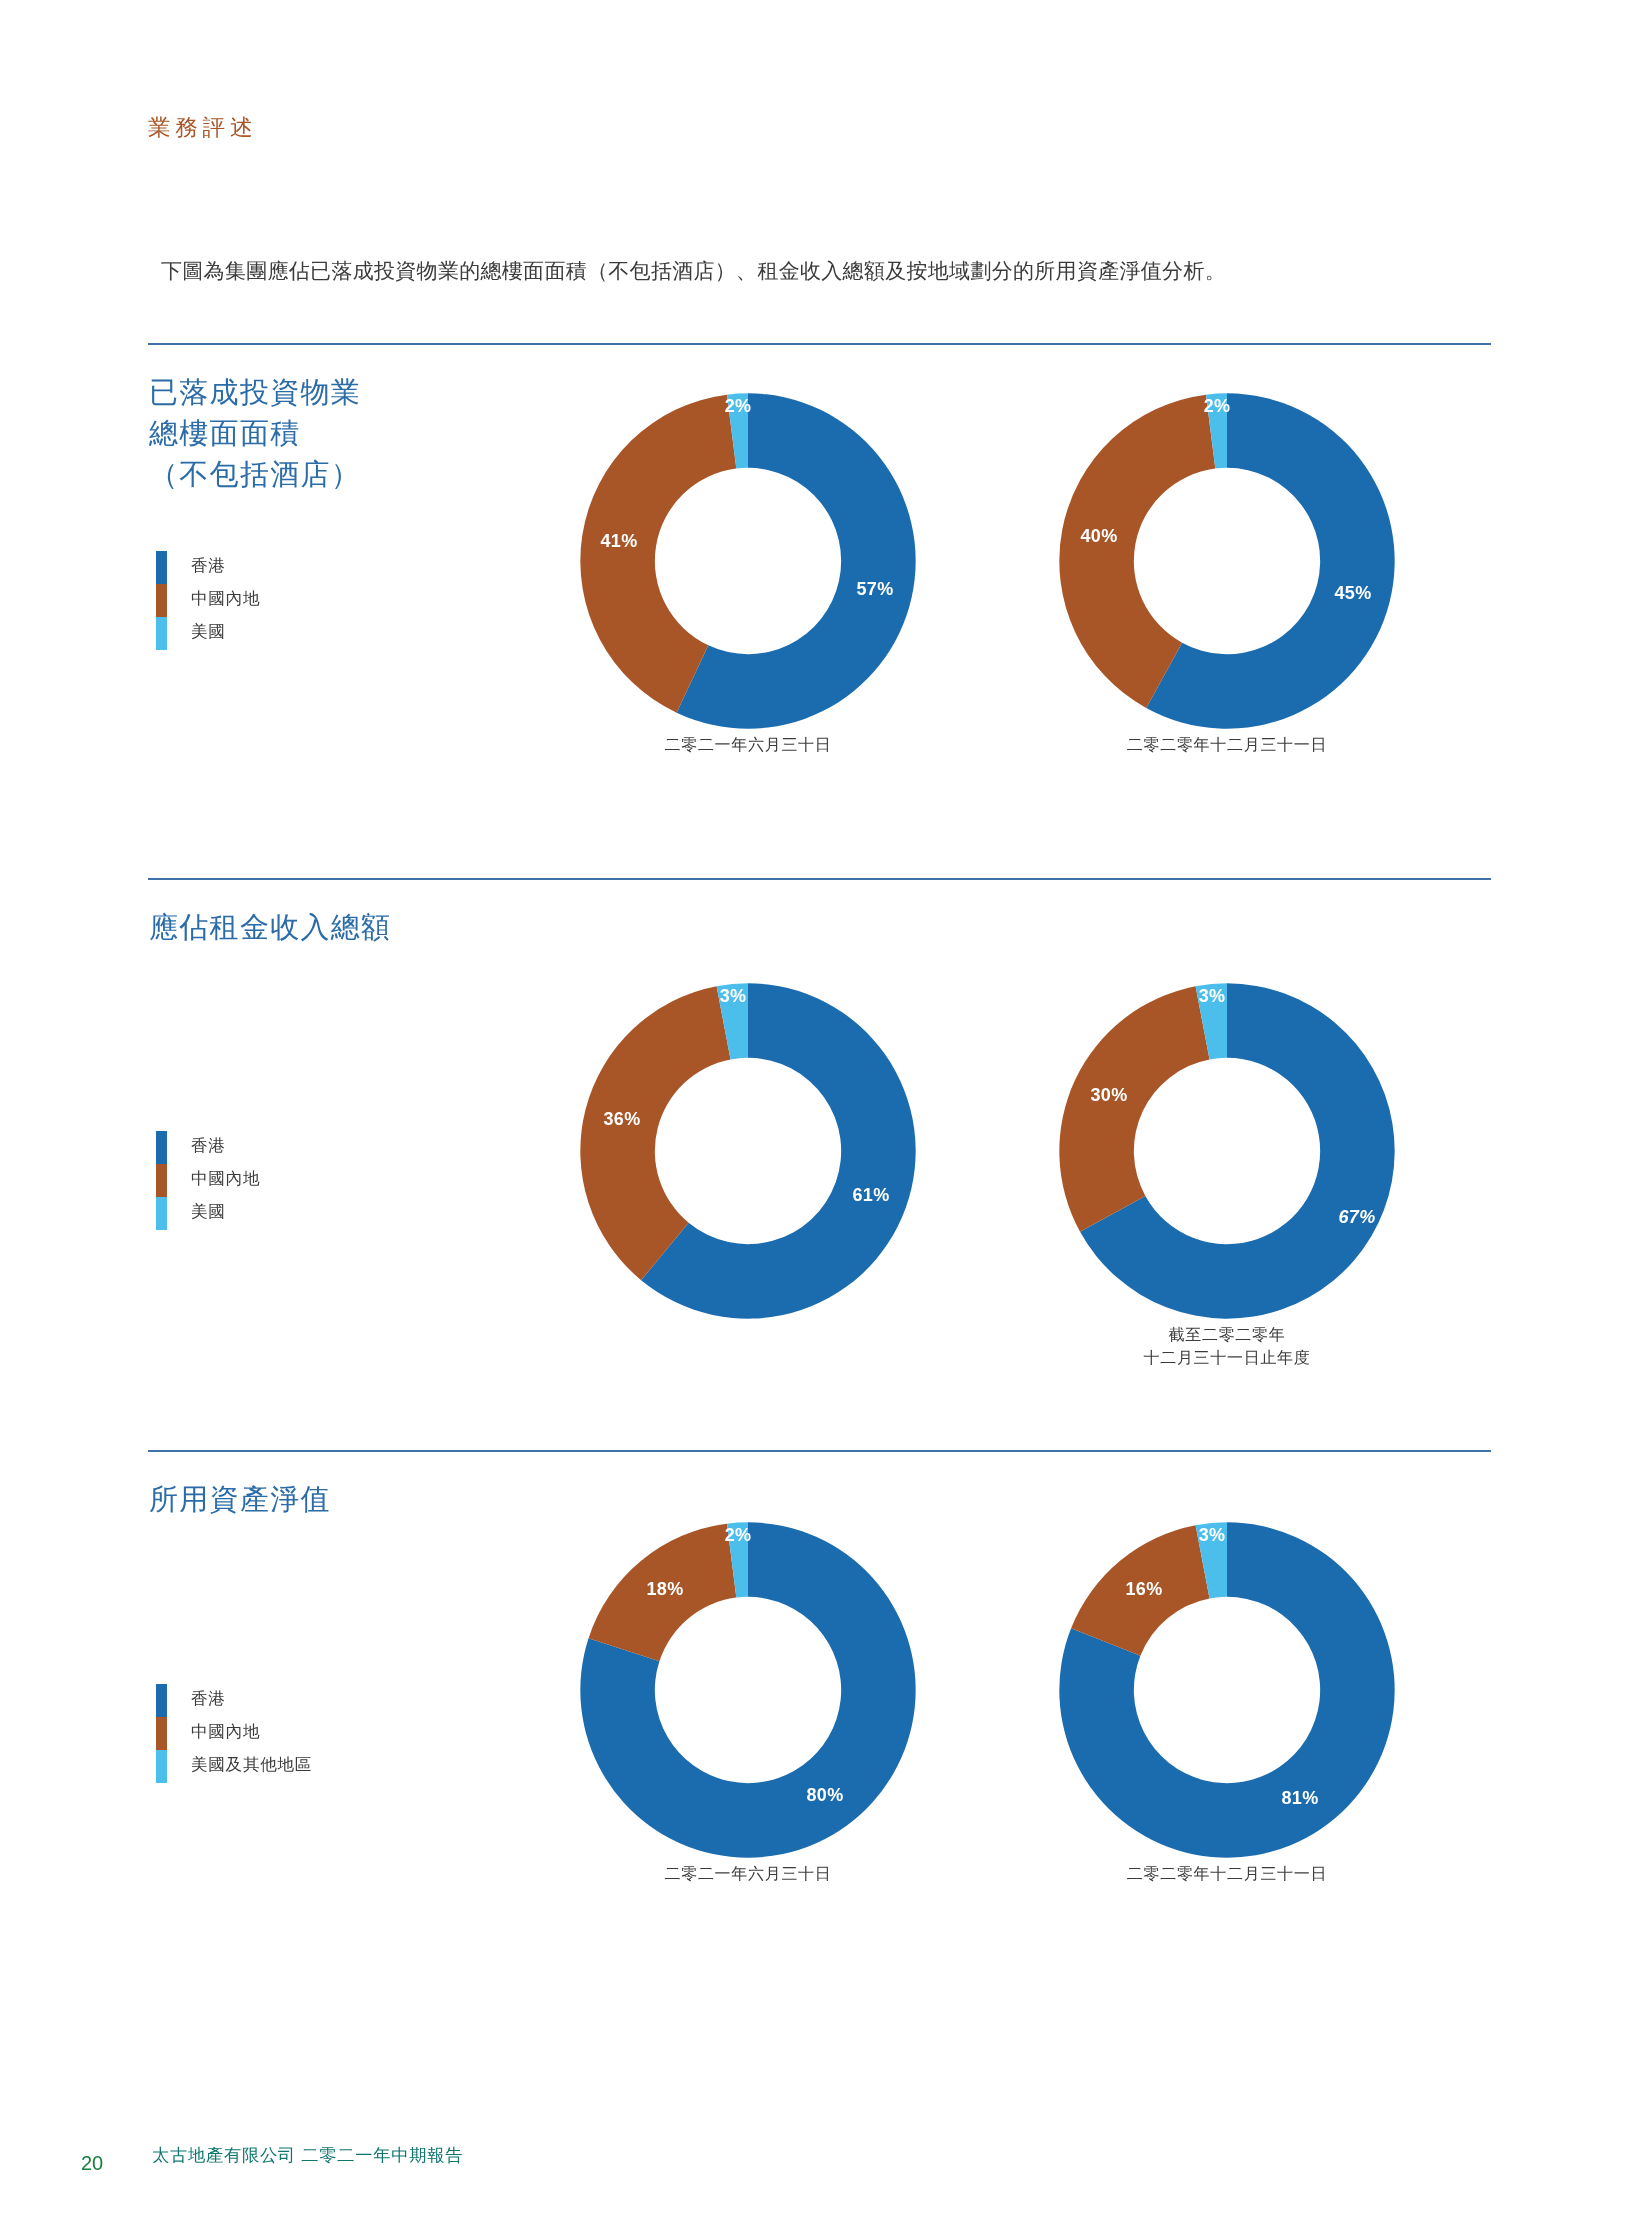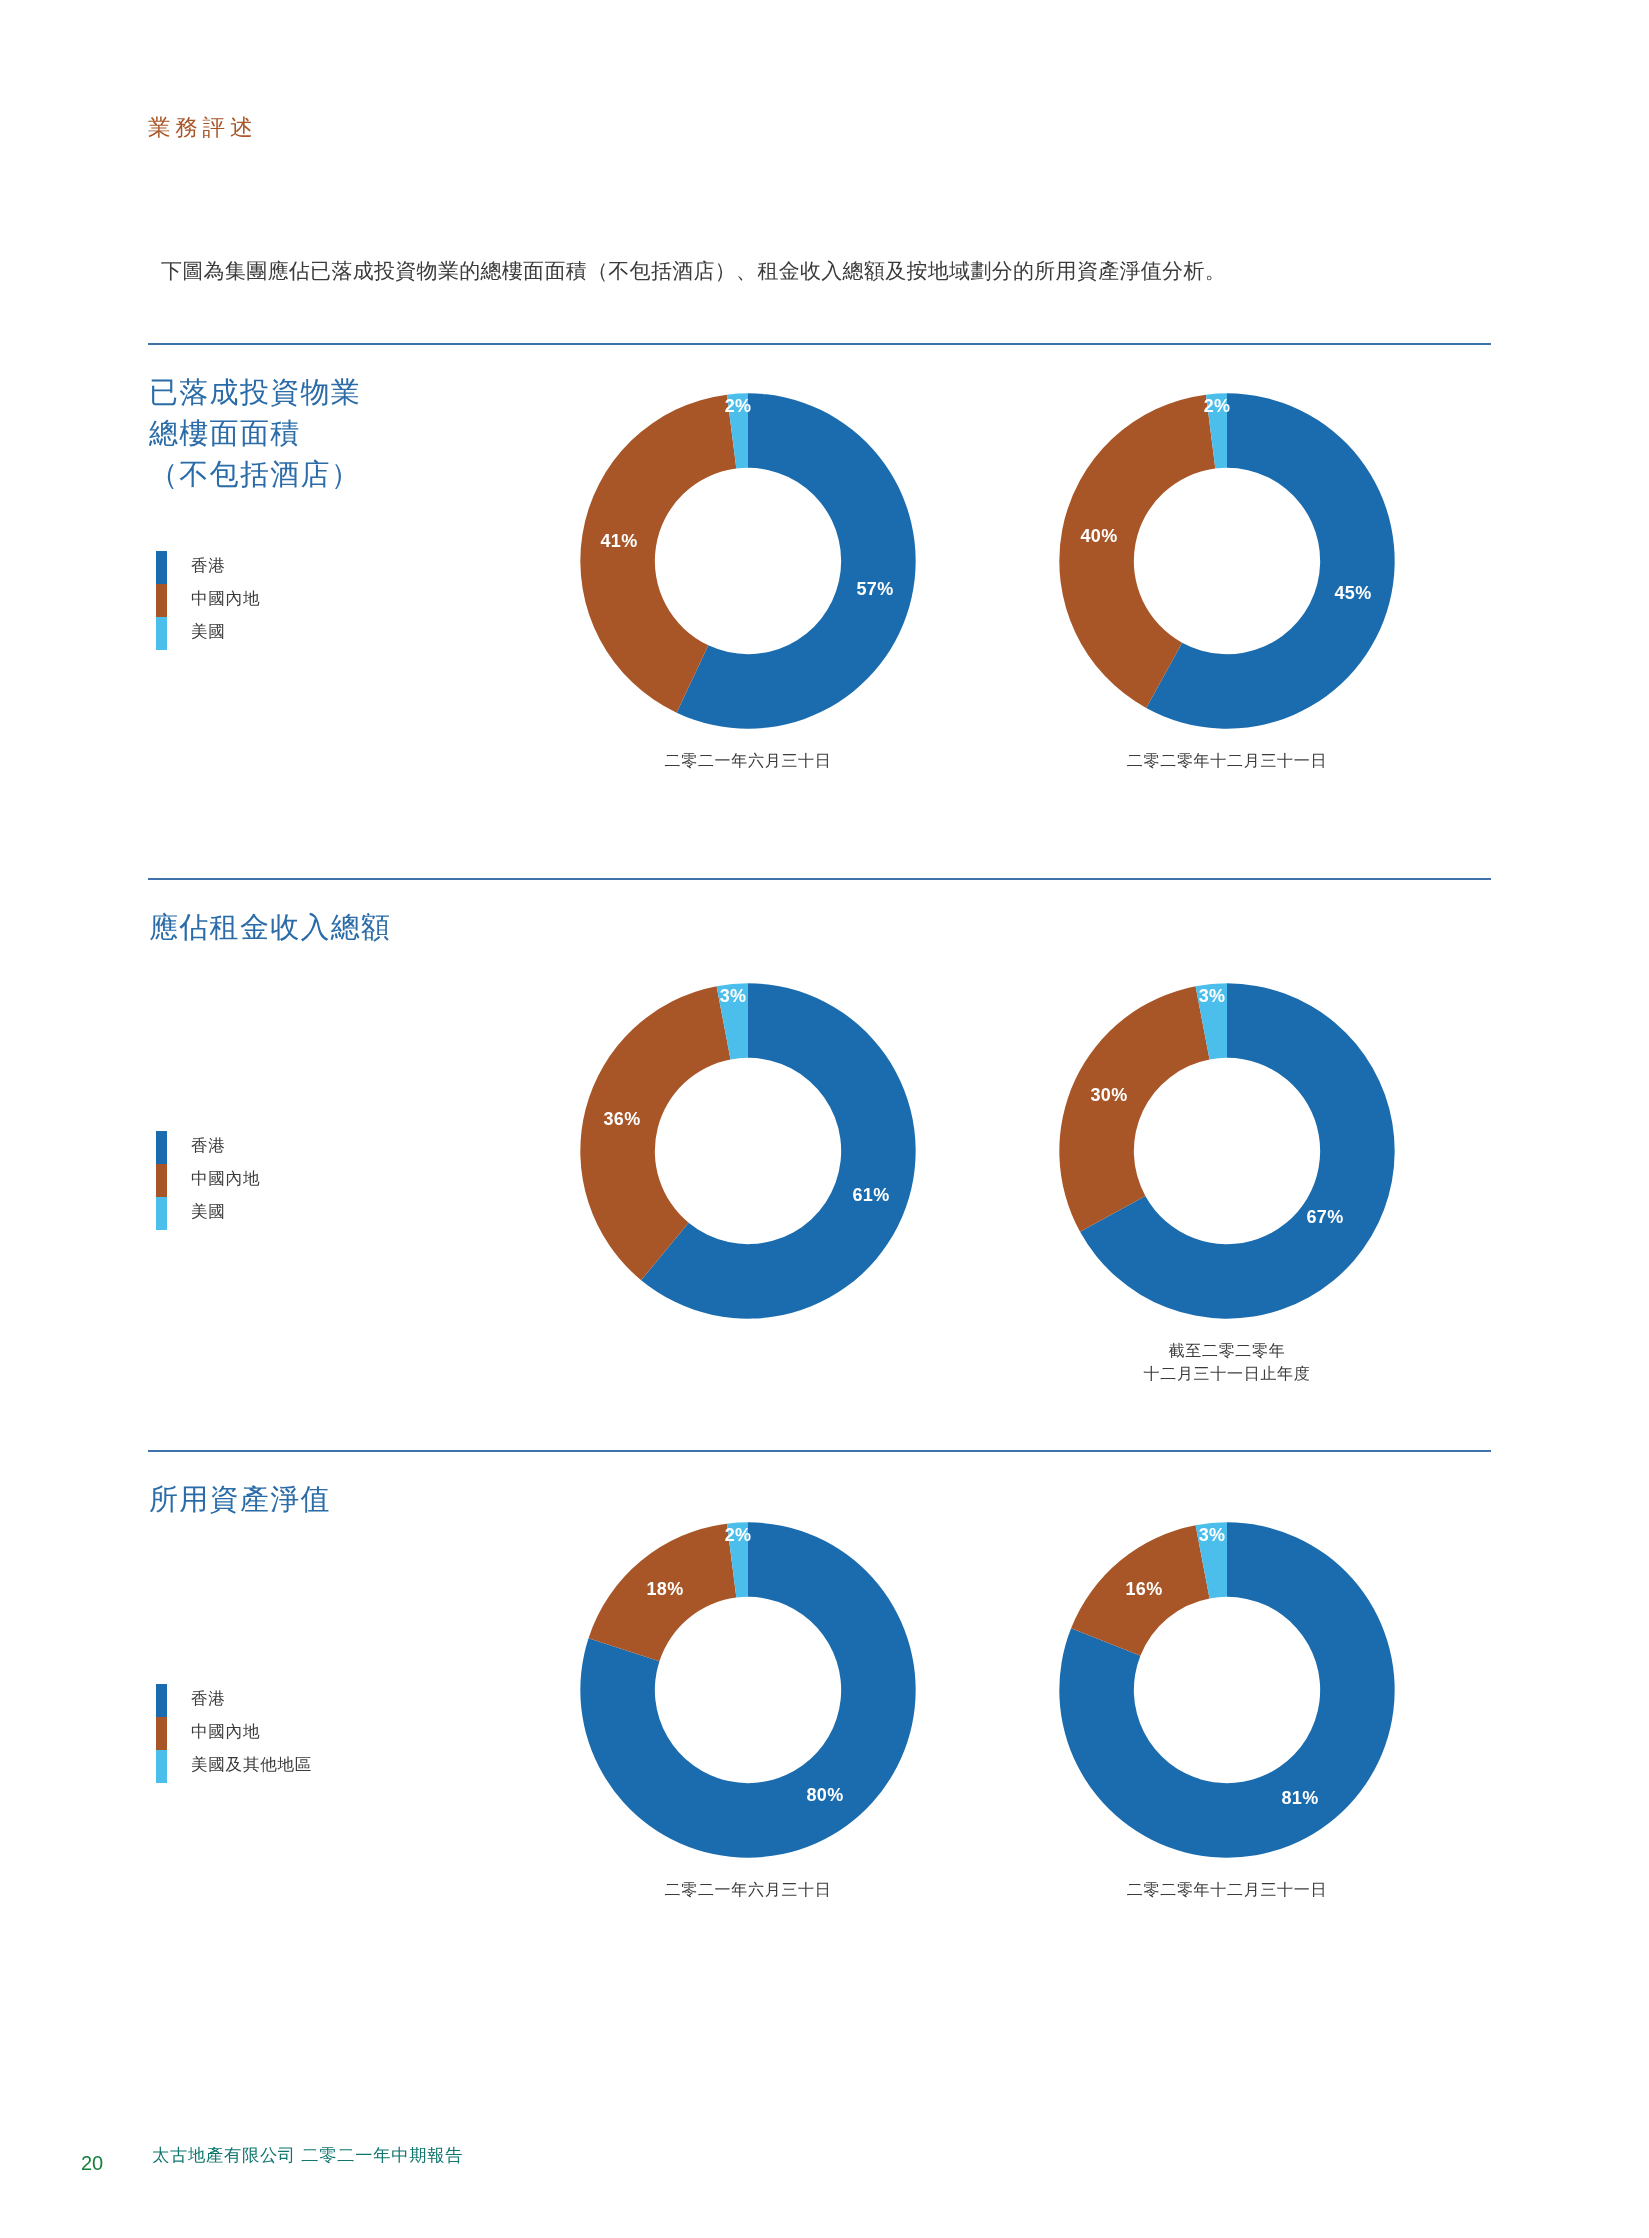--- a/index.html
+++ b/index.html
@@ -137,21 +137,20 @@
   .donut-label {
     position: absolute;
     transform: translate(-50%, -50%);
     font-size: 18px;
     font-weight: bold;
     color: #ffffff;
     white-space: nowrap;
     letter-spacing: 0.3px;
   }
   .donut-caption {
-    margin-top: 16px;
     text-align: center;
     font-size: 16px;
     line-height: 22.6px;
     color: #3b3b3b;
     white-space: pre-line;
     letter-spacing: 0.7px;
   }
 
   
   .footer {
@@ -266,21 +265,21 @@
           <div class="donut-label" style="left: 158px; top: 18px;">3%</div>
         </div>
       </div>
     <div class="donut-wrap donut-right">
         <div class="donut-svg-holder">
           <svg viewBox="0 0 520 520">
             <path d="M 260 8 A 252 252 0 1 1 39.170716628946366 381.40192587363225 L 137.31706479385912 327.44551437424013 A 140 140 0 1 0 260 120 Z" fill="#1B6CAE"></path>
             <path d="M 39.170716628946366 381.40192587363225 A 252 252 0 0 1 212.77990872439761 12.463612816370414 L 233.76661595799868 122.47978489798356 A 140 140 0 0 0 137.31706479385912 327.44551437424013 Z" fill="#A85627"></path>
             <path d="M 212.77990872439761 12.463612816370414 A 252 252 0 0 1 260.00000000000017 8 L 260.0000000000001 120 A 140 140 0 0 0 233.76661595799868 122.47978489798356 Z" fill="#4CBEEB"></path>
           </svg>
-          <div class="donut-label" style="left: 271px; top: 239px;">67%</div>
+          <div class="donut-label" style="left: 303px; top: 239px; font-style: italic;">67%</div>
           <div class="donut-label" style="left: 55px; top: 117px;">30%</div>
           <div class="donut-label" style="left: 158px; top: 18px;">3%</div>
         </div>
         <div class="donut-caption">截至二零二零年
 十二月三十一日止年度</div>
       </div>
   </div>
 
   <div class="chart-section sec3">
     <div class="sec-title">所用資產淨值</div>

